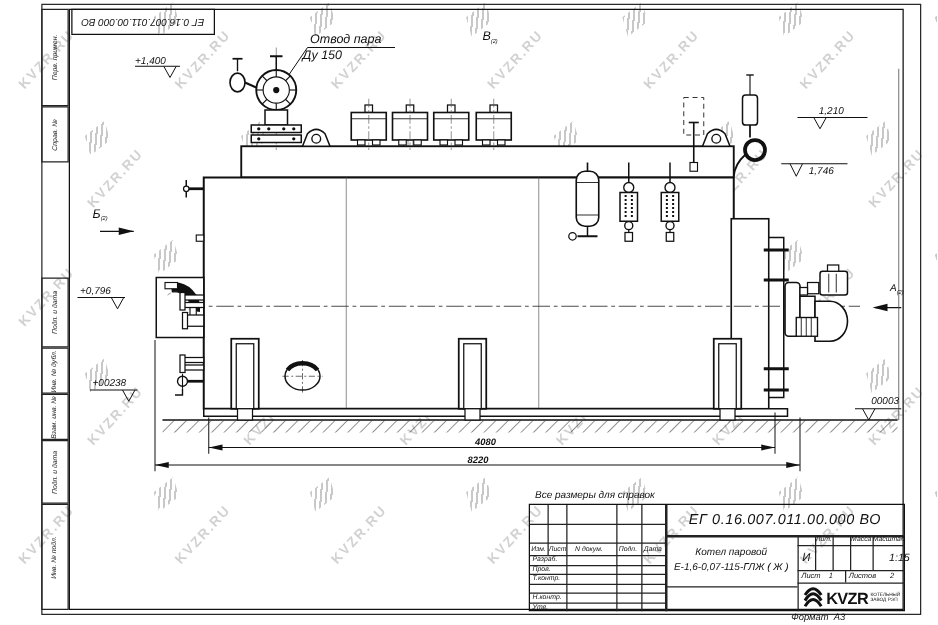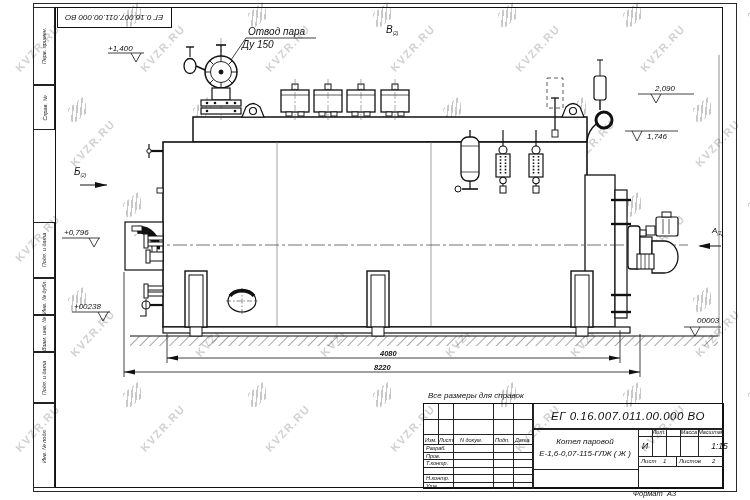--- a/index.html
+++ b/index.html
@@ -367,21 +367,21 @@
   </svg>
 
   <div class="lbl big" style="left:248px;top:26px">Отвод пара</div>
   <div class="lbl big" style="left:242px;top:39px">Ду 150</div>
 
   <div class="lbl big" style="left:386px;top:24px"><span>В</span><sub class="vs">(2)</sub></div>
   <div class="lbl big" style="left:74px;top:166px"><span>Б</span><sub class="vs">(2)</sub></div>
   <div class="lbl" style="left:712px;top:226px"><span>А</span><sub class="vs">(2)</sub></div>
 
   <div class="lbl" style="left:108px;top:44px">+1,400</div>
-  <div class="lbl" style="left:655px;top:84px">2,090</div>
+  <div class="lbl" style="left:655px;top:84px">1,210</div>
   <div class="lbl" style="left:647px;top:132px">1,746</div>
   <div class="lbl" style="left:64px;top:228px">+0,796</div>
   <div class="lbl" style="left:74px;top:302px">+00238</div>
   <div class="lbl" style="left:697px;top:316px">00003</div>
 
   <div class="lbl dim" style="left:380px;top:349px">4080</div>
   <div class="lbl dim" style="left:374px;top:363px">8220</div>
 
   <div class="note" style="left:428px;top:391px">Все размеры для справок</div>
 
@@ -434,19 +434,28 @@
     <div class="tb-c" style="left:256px;top:24px;width:18px;height:8px;font-size:5.5px">Масса</div>
     <div class="tb-c" style="left:274px;top:24px;width:26px;height:8px;font-size:5.5px">Масштаб</div>
     <div class="tb-c" style="left:214px;top:32px;width:14px;height:20px;font-size:9px">И</div>
     <div class="tb-c" style="left:274px;top:32px;width:43px;height:20px;font-size:8.5px">1:15</div>
 
     <div class="tb-t" style="left:217px;top:54px;font-size:6px">Лист</div>
     <div class="tb-t" style="left:239px;top:54px;font-size:6px">1</div>
     <div class="tb-t" style="left:255px;top:54px;font-size:6px">Листов</div>
     <div class="tb-t" style="left:288px;top:54px;font-size:6px">2</div>
 
+    <div class="abs" style="left:218px;top:64px;width:80px;height:20px;display:flex;align-items:center">
+      <svg width="17" height="18" viewBox="0 0 17 18">
+        <path d="M2,16 q6.5,-11 13,0 M2,11.5 q6.5,-11 13,0 M2,7 q6.5,-10 13,0" fill="none" stroke="#111" stroke-width="2.4"></path>
+      </svg>
+      <span class="kvzr-word" style="margin-left:2px">KVZR</span>
+      <span class="kvzr-sub" style="margin-left:2px">
+        <span>КОТЕЛЬНЫЙ</span><br><span>ЗАВОД РЭП</span>
+      </span>
+    </div>
   </div>
 
   <div class="fmt" style="left:633px;top:489px">
     <span>Формат</span>&nbsp;&nbsp;<span>А3</span>
   </div>
 
 </div>
 
 </body></html>

